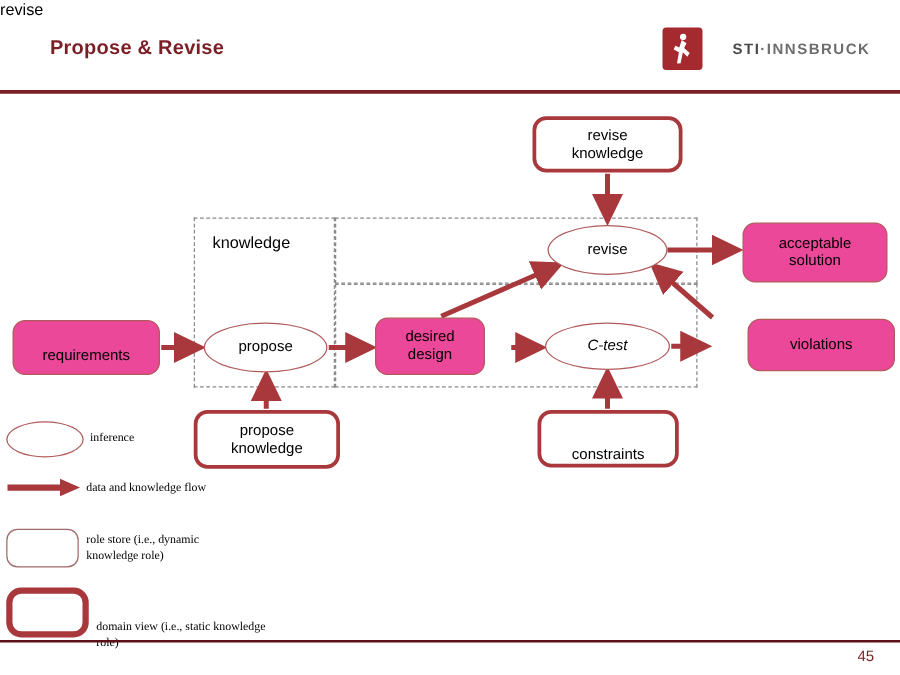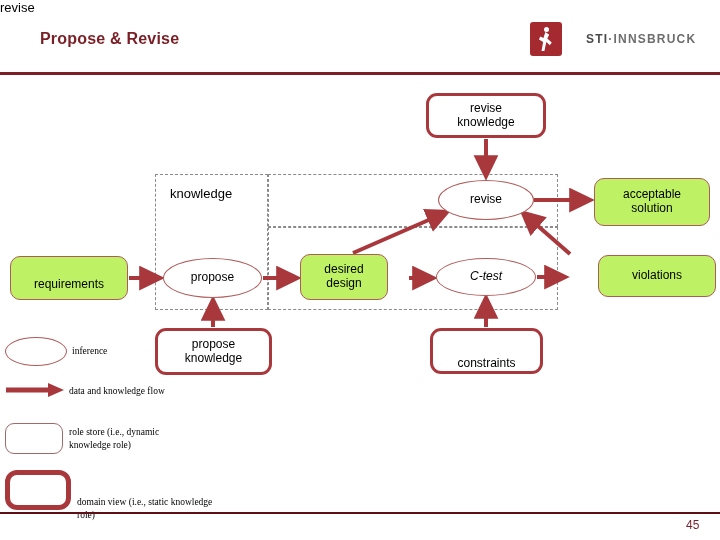--- a/index.html
+++ b/index.html
@@ -31,21 +31,21 @@
   .logo-text{font-size:12px;font-weight:bold;color:#6d6d6d;letter-spacing:1.2px;white-space:nowrap;}
   .logo-text .sti{color:#4a4a4a;}
   .header-rule{position:absolute;left:0;top:72px;width:720px;height:3px;background:#7b1f26;}
   .footer-rule{position:absolute;left:0;top:512px;width:720px;height:2px;background:#5d1116;}
   .page-num{position:absolute;left:686px;top:518px;font-size:12px;color:#7b1f26;}
 
   
   .node{position:absolute;box-sizing:border-box;display:flex;align-items:center;
         justify-content:center;text-align:center;color:#000;line-height:1.15;}
   .store{            
-    border:1.4px solid #b05a5a;border-radius:10px;background:#bef264;font-size:12px;
+    border:1.4px solid #b05a5a;border-radius:10px;background:#ec4899;font-size:12px;
   }
   .domain{           
     border:3.4px solid #a8383c;border-radius:11px;background:#fff;font-size:12px;
   }
   .infer{            
     border:1.4px solid #b05a5a;border-radius:50%;background:#fff;font-size:12px;
   }
   .dashbox{position:absolute;box-sizing:border-box;border:1.6px dashed #8a8a8a;background:transparent;}
   .dashlabel{position:absolute;font-size:13px;color:#000;white-space:nowrap;}
 

